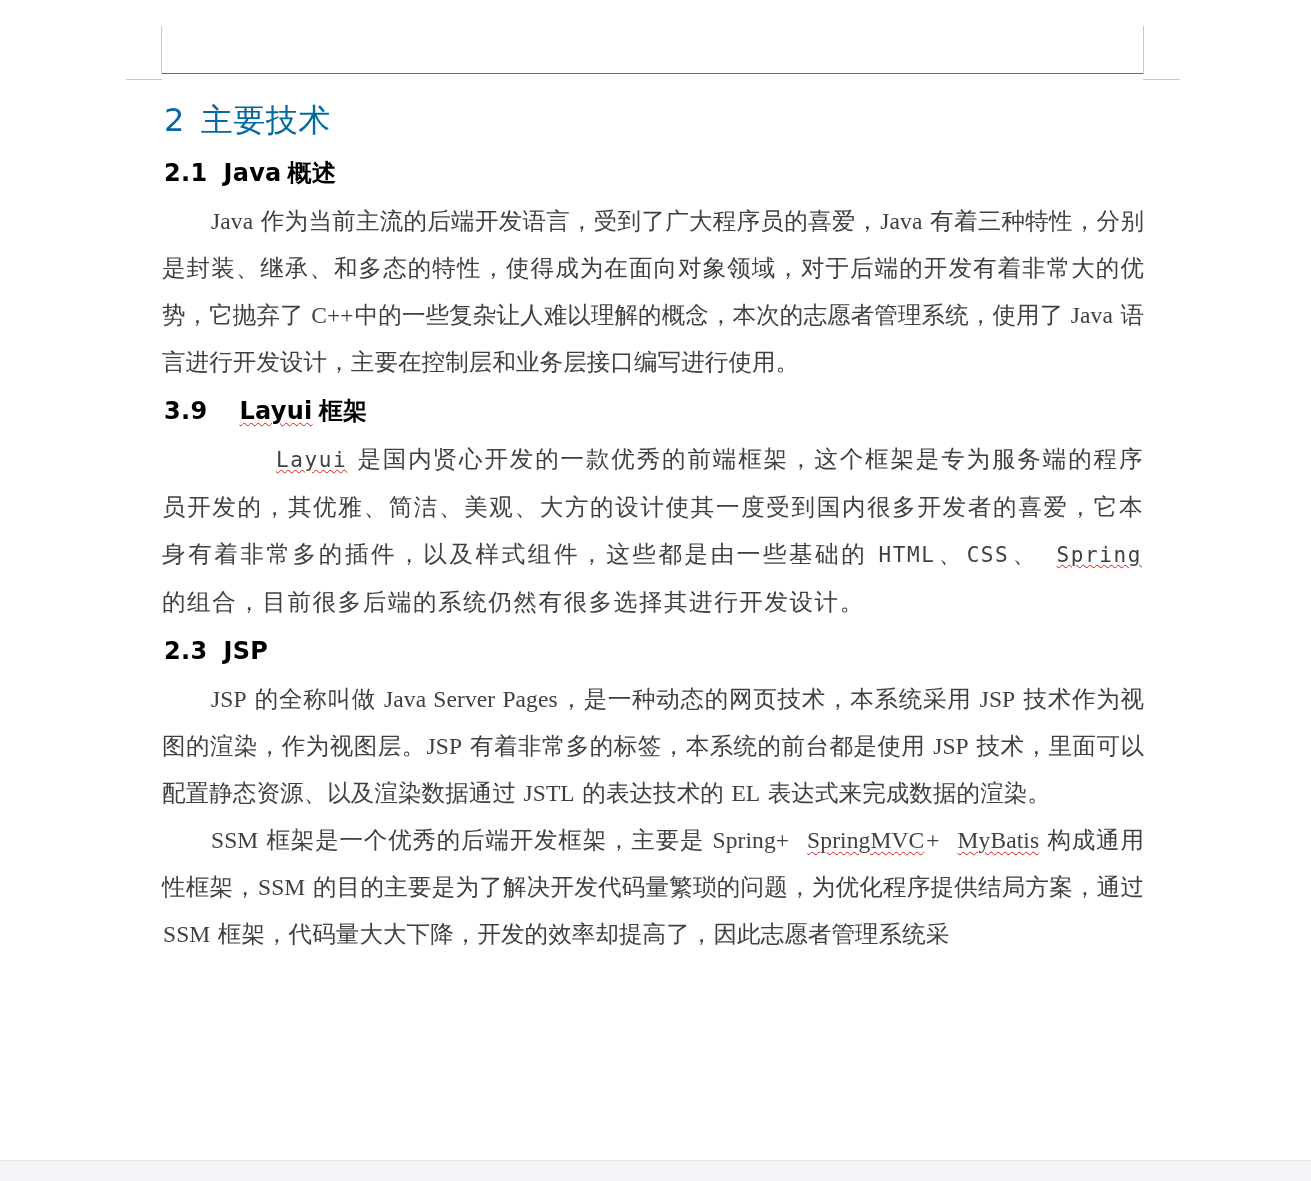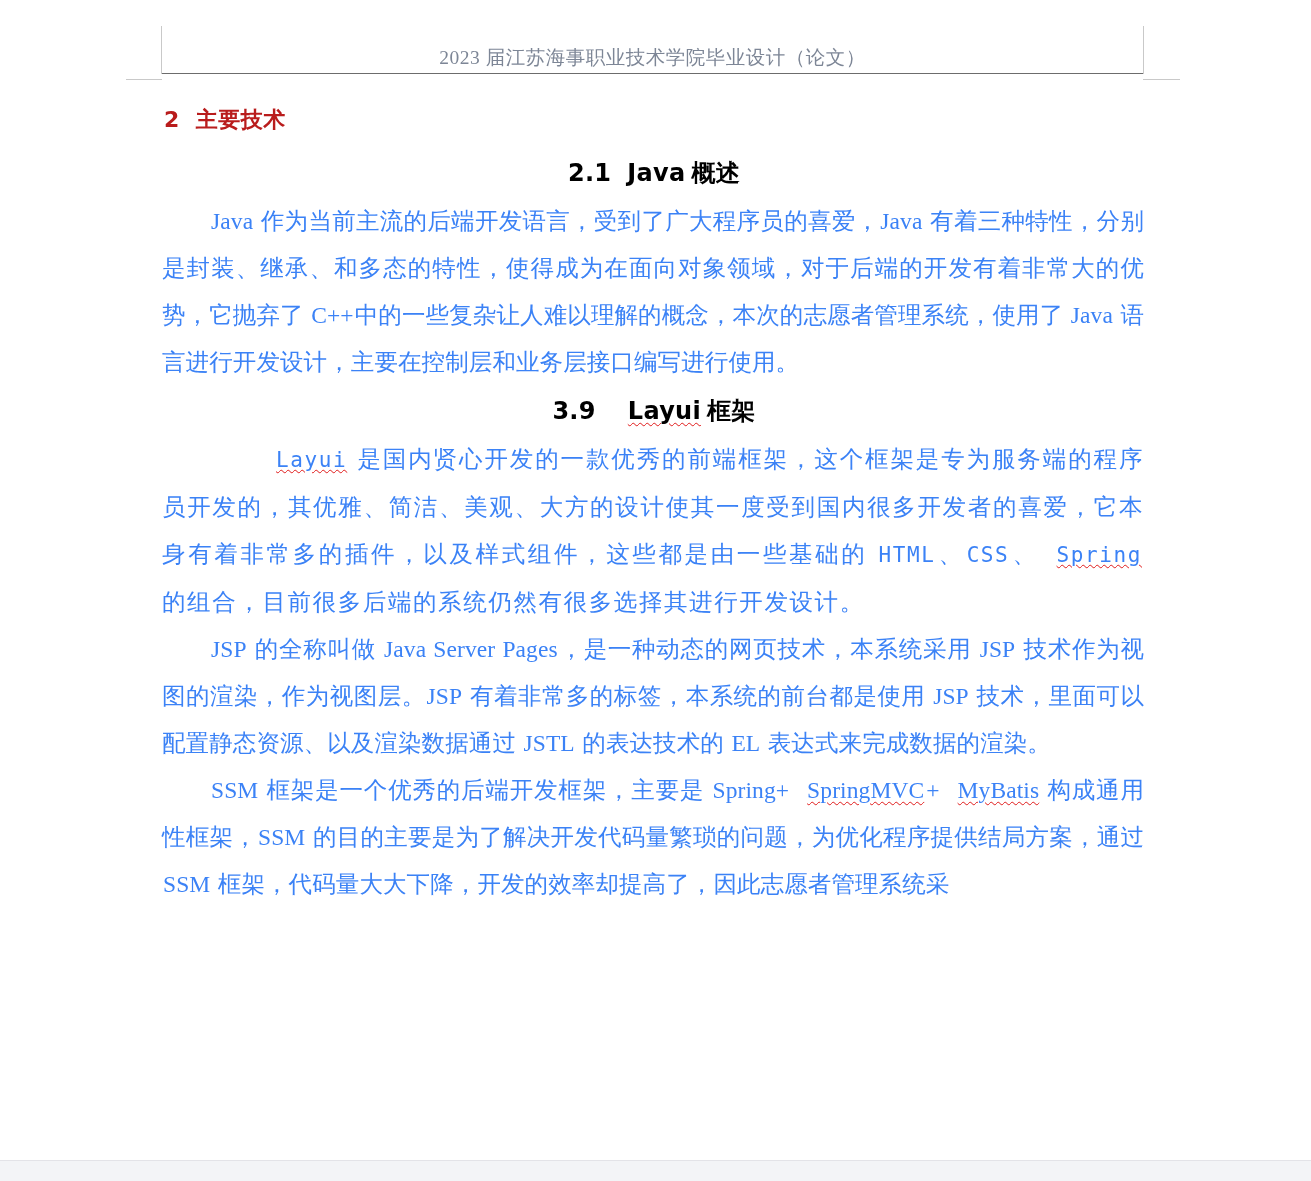--- a/index.html
+++ b/index.html
@@ -70,50 +70,49 @@
     left: 162px;
     top: 92px;
     width: 982px;
   }
 
   
   h1.h-major {
     margin: 0;
     padding: 0 0 0 2px;
     font-family: "DejaVu Sans", "Liberation Sans", sans-serif;
-    font-size: 22px;
-    font-weight: bold;
+    font-size: 32px;
+    font-weight: normal;
     line-height: 56px;
-    color: #b91c1c;
+    color: #0369a1;
     letter-spacing: 0.5px;
     white-space: nowrap;
   }
   h2.h-minor {
     margin: 0;
     padding: 0 0 0 2px;
     font-family: "DejaVu Sans", "Liberation Sans", sans-serif;
     font-size: 24px;
     font-weight: bold;
     line-height: 50px;
     color: #000000;
     letter-spacing: 0.3px;
     white-space: nowrap;
-    text-align: center;
   }
   .h-num { margin-right: 10px; }
   .h-gap { display: inline-block; width: 6px; }
 
   
   p.body-para {
     margin: 0;
     padding: 0;
     font-family: "Liberation Serif", "DejaVu Serif", serif;
     font-size: 23.5px;
     line-height: 47px;
-    color: #3b82f6;
+    color: #404040;
     text-align: justify;
     text-justify: inter-ideograph;
     text-indent: 48px;
     letter-spacing: 0.1px;
     word-spacing: 0.5px;
   }
   p.body-para.indent-wide { text-indent: 96px; }
   p.body-para.loose { letter-spacing: 1.6px; }
 
   
@@ -146,40 +145,40 @@
     background: #f3f4f7;
     border-top: 1px solid #e3e3e8;
   }
 </style>
 </head>
 <body>
 
 <div class="page">
 
   <div class="header-zone">
-    <div class="header-text">2023 届江苏海事职业技术学院毕业设计（论文）</div>
     <div class="header-rule"></div>
     <div class="hdr-mark v-left"></div>
     <div class="hdr-mark h-left"></div>
     <div class="hdr-mark v-right"></div>
     <div class="hdr-mark h-right"></div>
   </div>
 
   <div class="content">
 
     <h1 class="h-major"><span class="h-num">2</span><span class="h-gap"></span><span>主要技术</span></h1>
 
     <h2 class="h-minor"><span class="h-num">2.1</span><span class="h-gap"></span><span>Java</span><span class="h-gap"></span><span>概述</span></h2>
 
     <p class="body-para"><span class="lat">Java</span><span> 作为当前主流的后端开发语言，受到了广大程序员的喜爱，</span><span class="lat">Java</span><span> 有着三种特性，分别是封装、继承、和多态的特性，使得成为在面向对象领域，对于后端的开发有着非常大的优势，它抛弃了 </span><span class="lat">C++</span><span>中的一些复杂让人难以理解的概念，本次的志愿者管理系统，使用了 </span><span class="lat">Java</span><span> 语言进行开发设计，主要在控制层和业务层接口编写进行使用。</span></p>
 
     <h2 class="h-minor"><span class="h-num">3.9</span><span class="h-gap"></span><span class="misspell">Layui</span><span class="h-gap"></span><span>框架</span></h2>
 
     <p class="body-para indent-wide loose"><span class="mono misspell">Layui</span><span> 是国内贤心开发的一款优秀的前端框架，这个框架是专为服务端的程序员开发的，其优雅、简洁、美观、大方的设计使其一度受到国内很多开发者的喜爱，它本身有着非常多的插件，以及样式组件，这些都是由一些基础的 </span><span class="mono">HTML</span><span>、</span><span class="mono">CSS</span><span>、</span><span class="mono misspell">Spring</span><span> 的组合，目前很多后端的系统仍然有很多选择其进行开发设计。</span></p>
 
+    <h2 class="h-minor"><span class="h-num">2.3</span><span class="h-gap"></span><span>JSP</span></h2>
 
     <p class="body-para"><span class="lat">JSP</span><span> 的全称叫做 </span><span class="lat">Java Server Pages</span><span>，是一种动态的网页技术，本系统采用 </span><span class="lat">JSP</span><span> 技术作为视图的渲染，作为视图层。</span><span class="lat">JSP</span><span> 有着非常多的标签，本系统的前台都是使用 </span><span class="lat">JSP</span><span> 技术，里面可以配置静态资源、以及渲染数据通过 </span><span class="lat">JSTL</span><span> 的表达技术的 </span><span class="lat">EL</span><span> 表达式来完成数据的渲染。</span></p>
 
 
     <p class="body-para"><span class="lat">SSM</span><span> 框架是一个优秀的后端开发框架，主要是 </span><span class="lat">Spring+</span><span class="lat misspell">SpringMVC</span><span class="lat">+</span><span class="lat misspell">MyBatis</span><span> 构成通用性框架，</span><span class="lat">SSM</span><span> 的目的主要是为了解决开发代码量繁琐的问题，为优化程序提供结局方案，通过 </span><span class="lat">SSM</span><span> 框架，代码量大大下降，开发的效率却提高了，因此志愿者管理系统采</span></p>
 
   </div>
 </div>
 
 <div class="below-page"></div>

